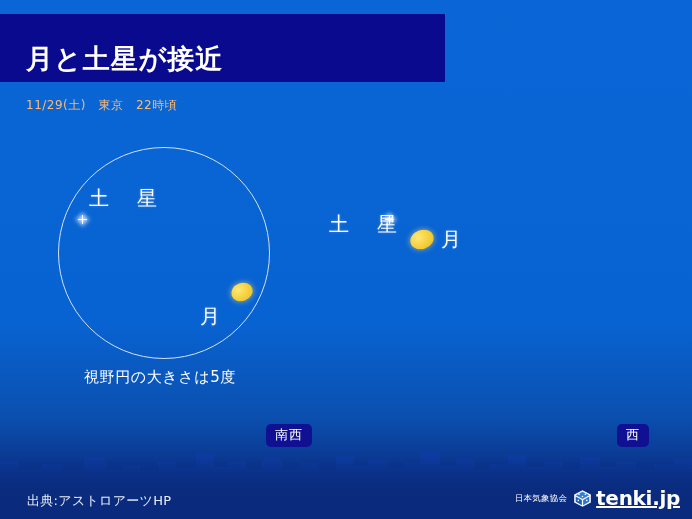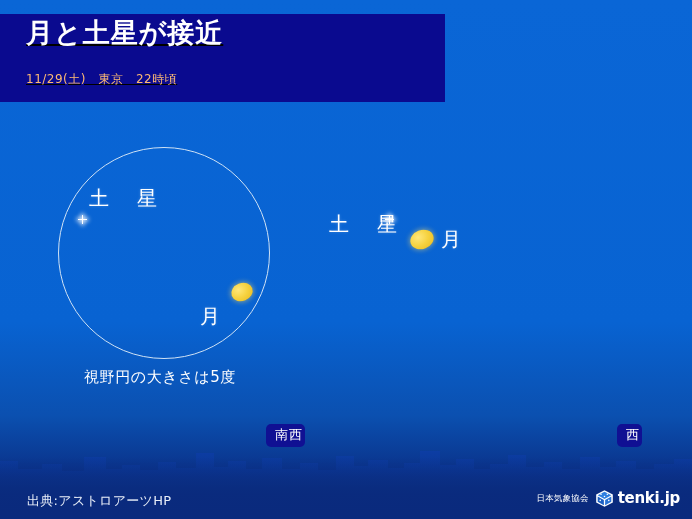--- a/index.html
+++ b/index.html
@@ -18,24 +18,23 @@
     background: linear-gradient(to bottom, #0a66d6 0%, #0863d2 62%, #0b50b0 80%, #0a2f86 92%, #0a2a7d 100%);
     overflow: hidden;
   }
 
   
   #title-banner {
     position: absolute;
     left: 0;
     top: 14px;
     width: 445px;
-    height: 88px;
+    height: 68px;
     background: #0a0a8f;
-    padding: 2px 0 0 26px;
-    text-decoration: underline;
+    padding: 28px 0 0 26px;
   }
   #title-main {
     color: #ffffff;
     font-size: 27px;
     font-weight: bold;
     letter-spacing: 1px;
     line-height: 34px;
     white-space: nowrap;
   }
   #title-sub {
@@ -127,21 +126,21 @@
   }
 
   
   .dir-badge {
     position: absolute;
     background: #101093;
     color: #ffffff;
     font-size: 13px;
     letter-spacing: 1px;
     border-radius: 5px;
-    padding: 4px 2px 5px 9px;
+    padding: 4px 9px 5px 9px;
     line-height: 14px;
     white-space: nowrap;
   }
   #dir-southwest { left: 266px; top: 424px; }
   #dir-west      { left: 617px; top: 424px; }
 
   
   #skyline {
     position: absolute;
     left: 0;
@@ -173,25 +172,26 @@
     letter-spacing: 0.2px;
     white-space: nowrap;
   }
   #tenki-logo {
     display: flex;
     align-items: center;
     gap: 4px;
   }
   #tenki-wordmark {
     color: #ffffff;
-    font-size: 15px;
+    font-size: 20px;
     font-weight: bold;
     letter-spacing: -0.3px;
     line-height: 17px;
     white-space: nowrap;
+    text-decoration: underline;
   }
 </style>
 </head>
 <body>
 
 <div id="stage">
 
   <div id="title-banner">
     <div id="title-main">月と土星が接近</div>
     <div id="title-sub">11/29(土)　東京　22時頃</div>

